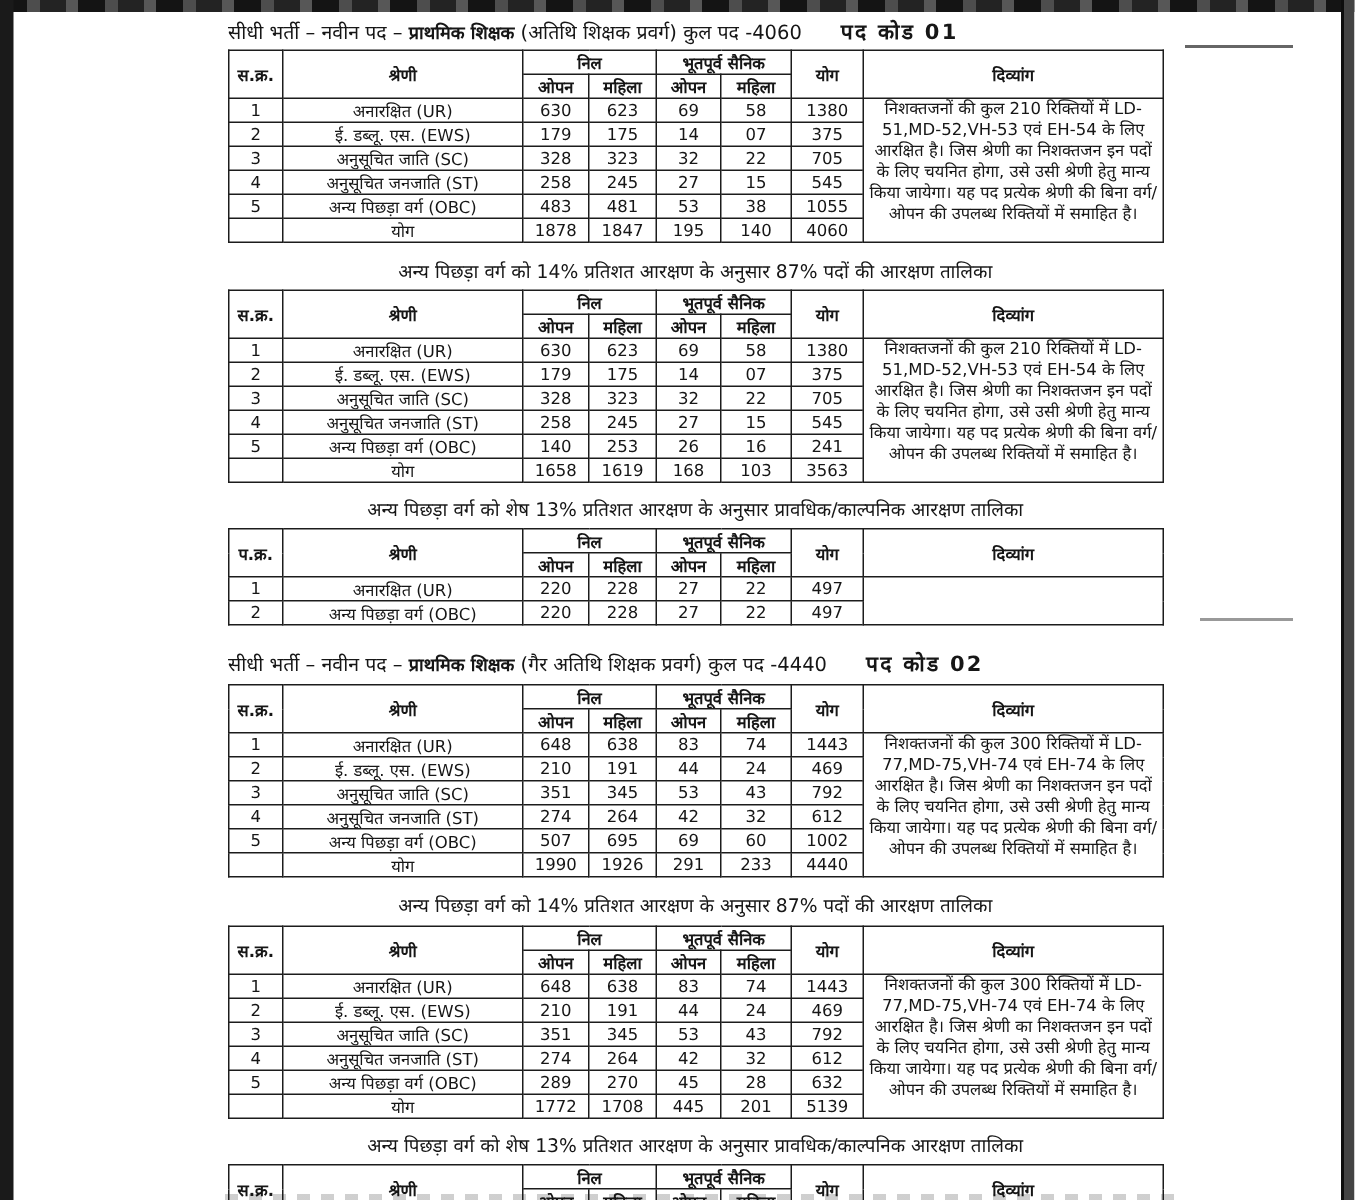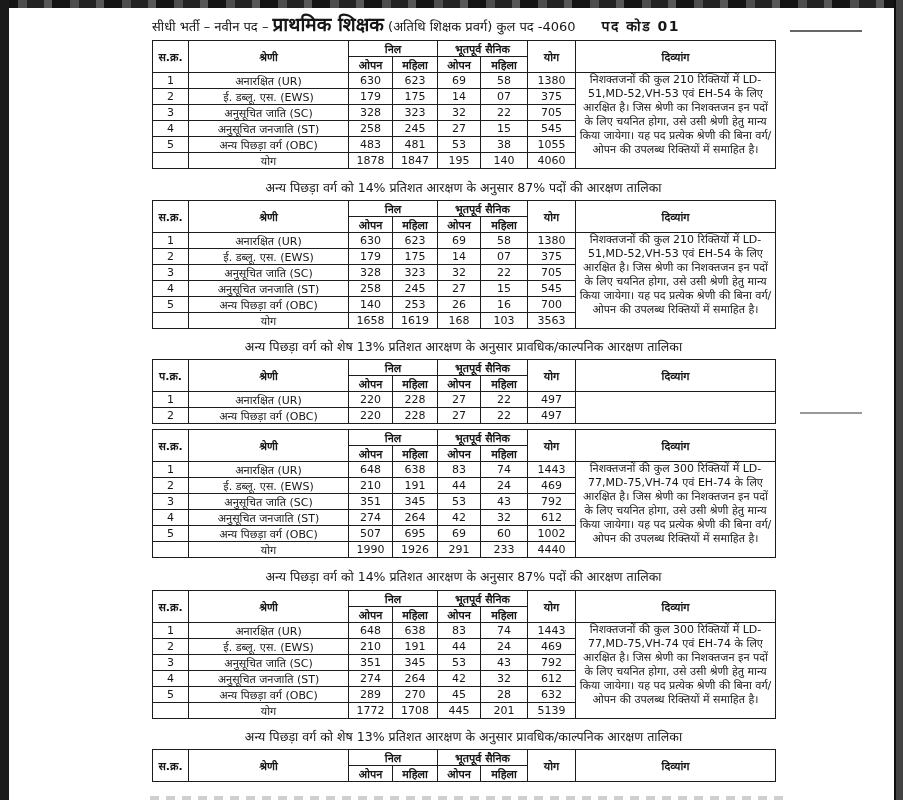--- a/index.html
+++ b/index.html
@@ -16,21 +16,21 @@
   .strip-left{position:absolute;left:0;top:0;width:9px;height:800px;background:#1a1a1a;}
   .strip-right{position:absolute;right:0;top:0;width:7px;height:800px;background:#434343;border-left:2px solid #0d0d0d;}
   .artifact-line{position:absolute;height:2px;background:#333;opacity:.75;}
   .artifact-bottom{
     position:absolute;left:150px;top:796px;width:640px;height:4px;opacity:.28;
     background-image:repeating-linear-gradient(90deg,#555 0 9px,transparent 9px 16px);
   }
   .content{position:absolute;left:150px;top:11px;width:722px;}
 
   .doc-title{font-size:13px;white-space:nowrap;margin-left:2px;}
-  .doc-title .tbold{font-weight:bold;font-size:19px;}
+  .doc-title .tbold{font-weight:bold;font-size:12px;}
   .pad-code{font-weight:bold;font-size:14px;margin-left:26px;letter-spacing:1.5px;}
 
   table.rtab{border-collapse:collapse;table-layout:fixed;margin-left:2px;border:1.5px solid #111;}
   .rtab th,.rtab td{border:1px solid #1c1c1c;padding:0 2px;text-align:center;overflow:hidden;}
   .rtab thead tr{height:13px;}
   .rtab thead th{font-size:11px;font-weight:bold;}
   .rtab tbody tr{height:15px;}
   .rtab tbody td{font-size:11px;}
   .cat-cell{font-size:9px;}
   .total-label{font-size:10px;}
@@ -211,21 +211,21 @@
             <td>15</td>
             <td>545</td>
           </tr>
           <tr>
             <td>5</td>
             <td class="cat-cell">अन्य पिछड़ा वर्ग (OBC)</td>
             <td>140</td>
             <td>253</td>
             <td>26</td>
             <td>16</td>
-            <td>700</td>
+            <td>241</td>
           </tr>
           <tr>
             <td></td>
             <td class="total-label">योग</td>
             <td>1658</td>
             <td>1619</td>
             <td>168</td>
             <td>103</td>
             <td>3563</td>
           </tr>
@@ -279,20 +279,23 @@
             <td>220</td>
             <td>228</td>
             <td>27</td>
             <td>22</td>
             <td>497</td>
           </tr>
         </tbody>
       </table>
     </div>
 
+  <div class="doc-title" style="margin-top:15px;">
+    <span>सीधी भर्ती – नवीन पद – </span><span class="tbold">प्राथमिक शिक्षक</span><span> (गैर अतिथि शिक्षक प्रवर्ग) कुल पद -4440</span><span class="pad-code">पद कोड 02</span>
+  </div>
 
   <div style="margin-top:5px;">
       <table class="rtab">
         <colgroup>
           <col style="width: 36px;">
           <col style="width: 160px;">
           <col style="width: 44px;">
           <col style="width: 45px;">
           <col style="width: 43px;">
           <col style="width: 47px;">

